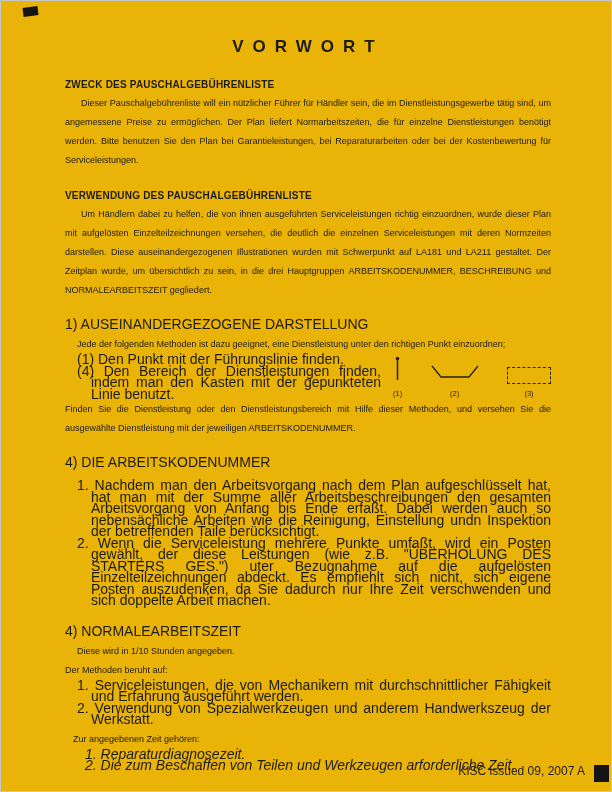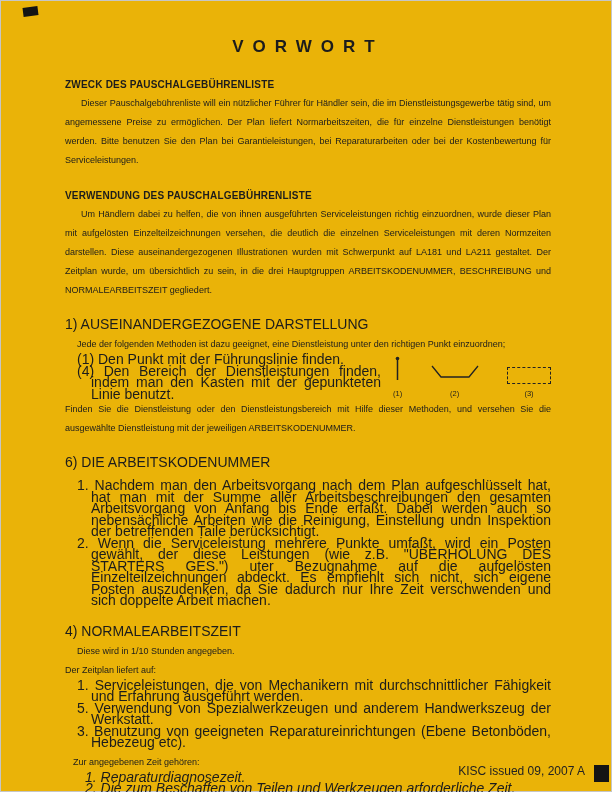--- a/index.html
+++ b/index.html
@@ -95,35 +95,34 @@
             </div>
           </div>
         </div>
         <div class="hang">(1) Den Punkt mit der Führungslinie finden.</div>
         <div class="hang">(4) Den Bereich der Dienstleistungen finden, indem man den Kasten mit der gepunkteten Linie benutzt.</div>
       </div>
       <div class="para">Finden Sie die Dienstleistung oder den Dienstleistungsbereich mit Hilfe dieser Methoden, und versehen Sie die ausgewählte Dienstleistung mit der jeweiligen ARBEITSKODENUMMER.</div>
     </div>
 
     <div class="sec">
-      <div class="h2">6) DIE ARBEITSKODENUMMER</div>
+      <div class="h2">4) DIE ARBEITSKODENUMMER</div>
     </div>
 
     <div class="sec">
       <div class="hang ml12">1. Nachdem man den Arbeitsvorgang nach dem Plan aufgeschlüsselt hat, hat man mit der Summe aller Arbeitsbeschreibungen den gesamten Arbeitsvorgang von Anfang bis Ende erfaßt. Dabei werden auch so nebensächliche Arbeiten wie die Reinigung, Einstellung undn Inspektion der betreffenden Taile berücksichtigt.</div>
       <div class="hang ml12">2. Wenn die Serviceleistung mehrere Punkte umfaßt, wird ein Posten gewählt, der diese Leistungen (wie z.B. "ÜBERHOLUNG DES STARTERS GES.") uter Bezugnahme auf die aufgelösten Einzelteilzeichnungen abdeckt. Es empfiehlt sich nicht, sich eigene Posten auszudenken, da Sie dadurch nur Ihre Zeit verschwenden und sich doppelte Arbeit machen.</div>
     </div>
 
     <div class="sec">
       <div class="h2">4) NORMALEARBEITSZEIT</div>
       <div class="para ml12">Diese wird in 1/10 Stunden angegeben.</div>
-      <div class="para">Der Zeitplan liefert auf:</div>
+      <div class="para">Der Methoden beruht auf:</div>
       <div class="hang ml12">1. Serviceleistungen, die von Mechanikern mit durchschnittlicher Fähigkeit und Erfahrung ausgeführt werden.</div>
-      <div class="hang ml12">5. Verwendung von Spezialwerkzeugen und anderem Handwerkszeug der Werkstatt.</div>
-      <div class="hang ml12">3. Benutzung von geeigneten Reparatureinrichtungen (Ebene Betonböden, Hebezeug etc).</div>
+      <div class="hang ml12">2. Verwendung von Spezialwerkzeugen und anderem Handwerkszeug der Werkstatt.</div>
       <div class="gap4"></div>
       <div class="para ml8">Zur angegebenen Zeit gehören:</div>
       <div class="hang ml20">1. Reparaturdiagnosezeit.</div>
       <div class="hang ml20">2. Die zum Beschaffen von Teilen und Werkzeugen arforderliche Zeit.</div>
     </div>
 
   </div>
 
   <div class="footer">KISC issued 09, 2007 A</div>
   <div class="mark-br"></div>

